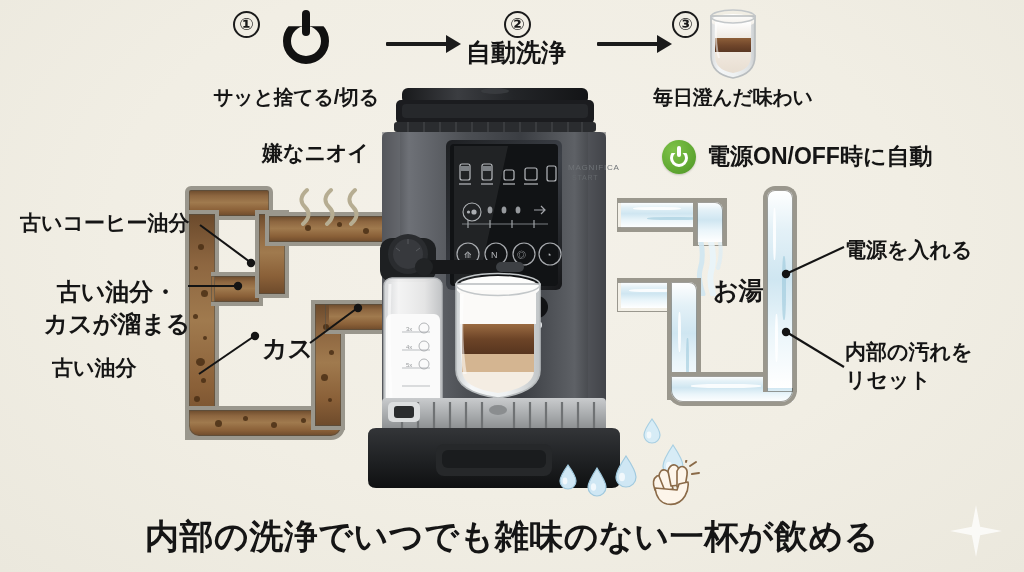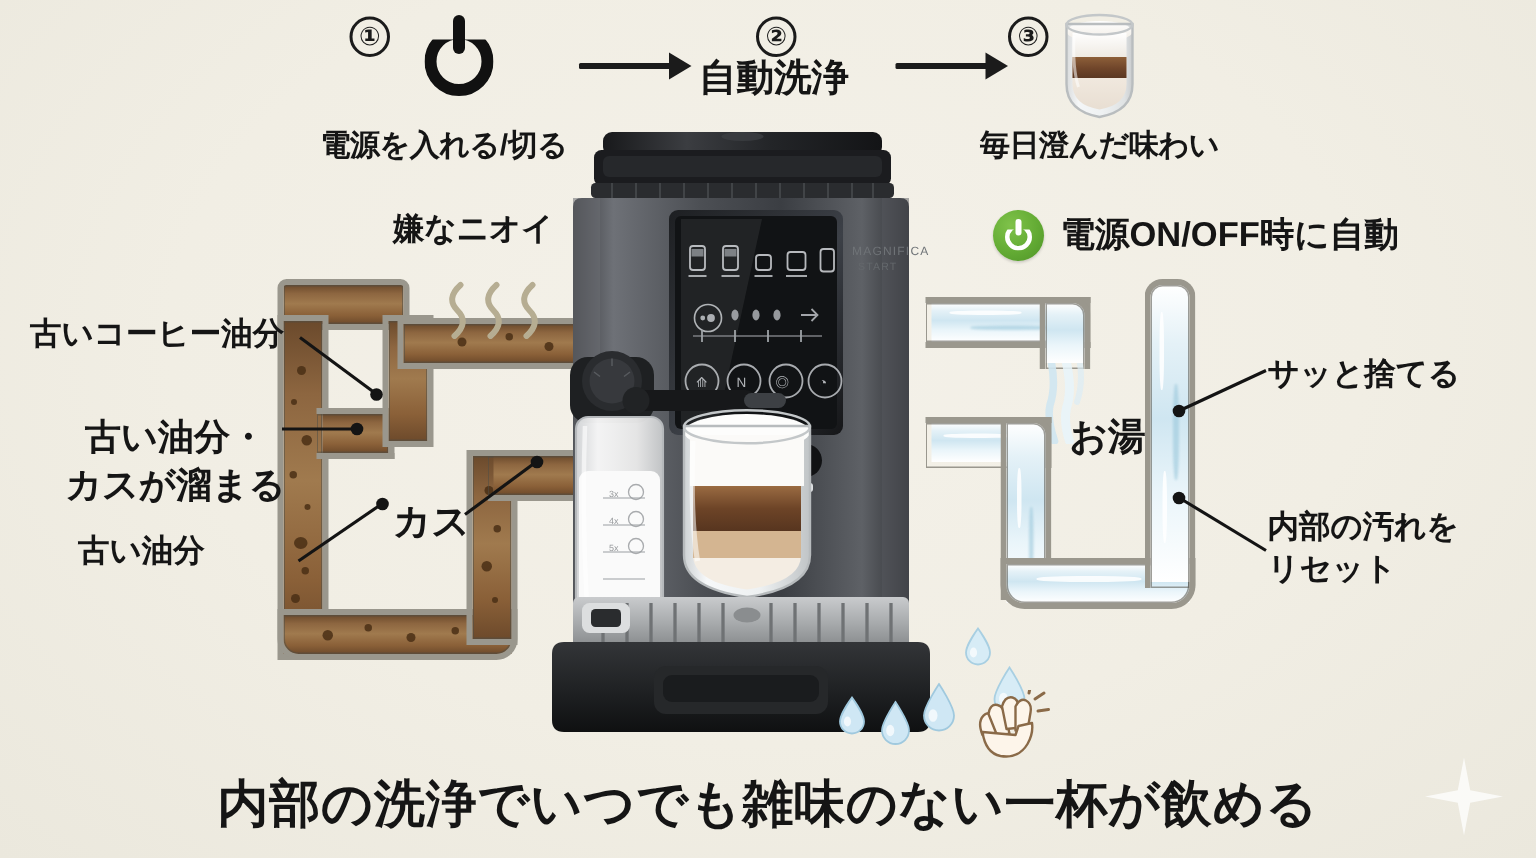--- a/index.html
+++ b/index.html
@@ -84,21 +84,21 @@
 
 <div id="stage">
 
   <div class="stepnum" style="left:233px;top:11px;">①</div>
 
   <div class="powerbig" style="left:283px;top:10px;">
     <div class="bar"></div>
       <div class="ring"></div>
   </div>
 
-  <div class="txt center" style="left:196px;top:86px;width:200px;font-size:20px;letter-spacing:-0.3px;">電源を入れる/切る</div>
+  <div class="txt center" style="left:196px;top:86px;width:200px;font-size:20px;letter-spacing:-0.3px;">サッと捨てる/切る</div>
 
   <div class="arrow" style="left:386px;top:33px;width:76px;">
     <div class="shaft" style="width:62px;"></div>
       <div class="head" style="left:60px;"></div>
   </div>
 
   <div class="stepnum" style="left:504px;top:11px;">②</div>
   <div class="txt center" style="left:455px;top:38px;width:122px;font-size:25px;">自動洗浄</div>
 
   <div class="arrow" style="left:597px;top:33px;width:76px;">
@@ -287,21 +287,21 @@
 
   <svg class="leader" style="left:778px;top:245px;" width="70" height="34" viewBox="0 0 70 34">
     <line x1="66" y1="2" x2="10" y2="28"></line>
       <circle cx="8" cy="29" r="4.2"></circle>
   </svg>
   <svg class="leader" style="left:778px;top:325px;" width="70" height="46" viewBox="0 0 70 46">
     <line x1="66" y1="42" x2="10" y2="8"></line>
       <circle cx="8" cy="7" r="4.2"></circle>
   </svg>
 
-  <div class="txt" style="left:845px;top:238px;font-size:21px;">サッと捨てる</div>
+  <div class="txt" style="left:845px;top:238px;font-size:21px;">電源を入れる</div>
   <div class="txt" style="left:845px;top:338px;font-size:21px;line-height:1.34;">内部の汚れを
 リセット</div>
 
   <svg class="machine" style="left:358px;top:88px;" width="272" height="420" viewBox="0 0 272 420">
     <defs>
       <linearGradient id="g-body" x1="0" y1="0" x2="1" y2="0">
         <stop offset="0%" stop-color="#3a3c40"></stop>
           <stop offset="12%" stop-color="#6e7177"></stop>
         <stop offset="38%" stop-color="#4c4f54"></stop>
           <stop offset="62%" stop-color="#3b3e43"></stop>

